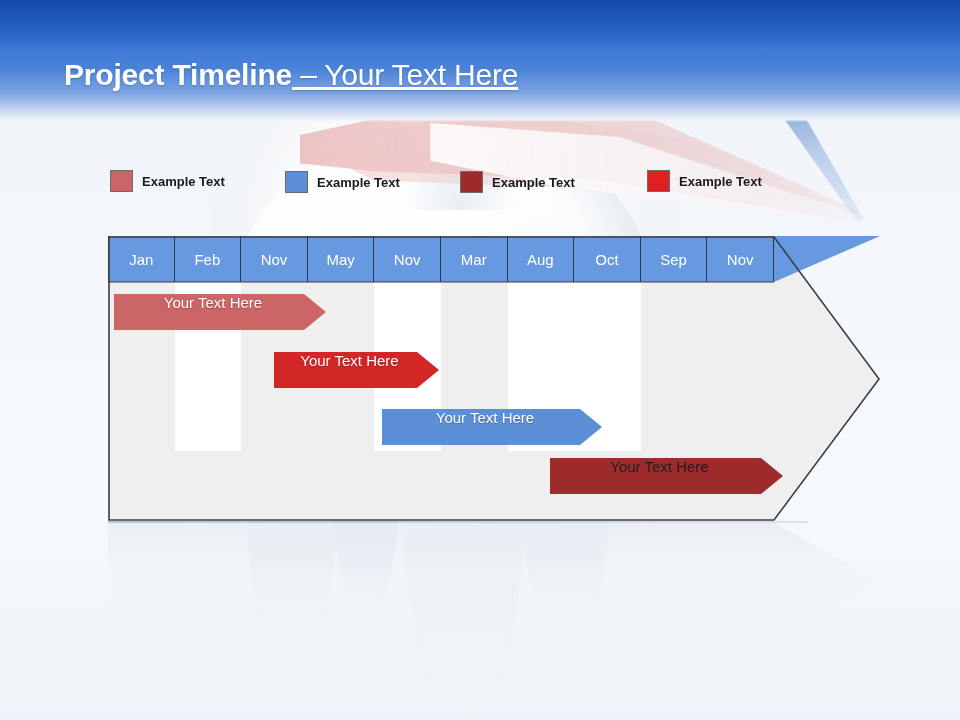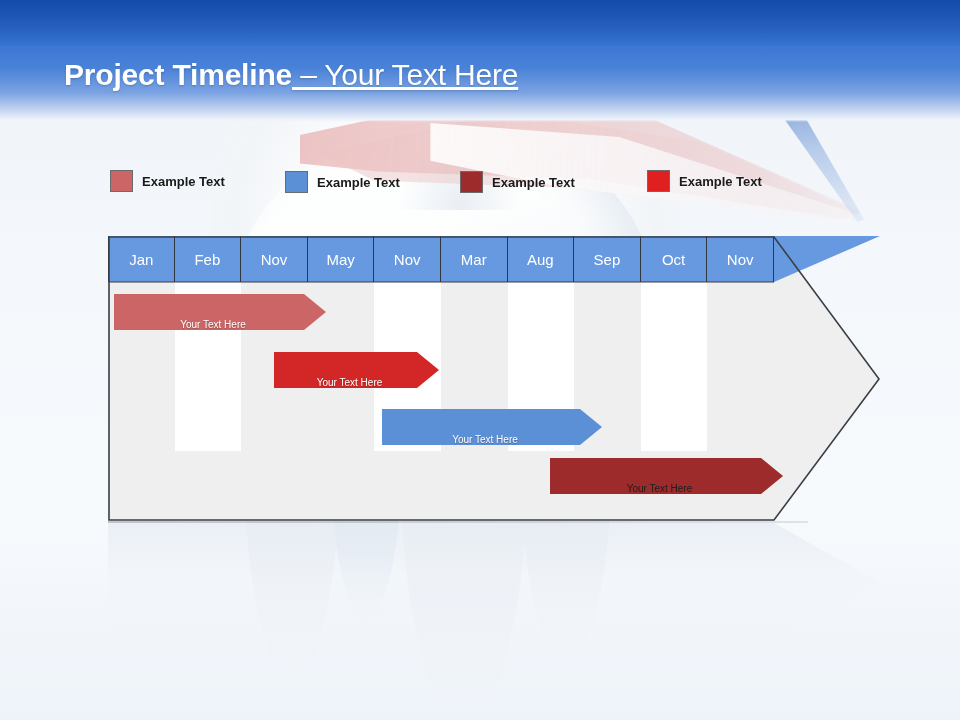--- a/index.html
+++ b/index.html
@@ -187,23 +187,23 @@
     width: 106px; height: 46px;
     background: #6699e0;
     clip-path: polygon(0 0, 100% 0, 0 100%);
   }
 
   
   .bar {
     position: absolute;
     height: 36px;
     display: flex;
-    align-items: flex-end;
+    align-items: flex-start;
     justify-content: center;
-    font-size: 10px;
+    font-size: 15px;
     white-space: nowrap;
   }
   .bar-shape {
     position: absolute;
     inset: 0;
     clip-path: polygon(0 0, calc(100% - 22px) 0, 100% 50%, calc(100% - 22px) 100%, 0 100%);
   }
   .bar-label {
     position: relative;
     z-index: 2;
@@ -288,25 +288,25 @@
         </div>
         <div class="col white">
           <div class="col-head">Nov</div>
         </div>
         <div class="col gray">
           <div class="col-head">Mar</div>
         </div>
         <div class="col white">
           <div class="col-head">Aug</div>
         </div>
-        <div class="col gray">
-          <div class="col-head">Sep</div>
-        </div>
         <div class="col white">
           <div class="col-head">Oct</div>
+        </div>
+        <div class="col gray">
+          <div class="col-head">Sep</div>
         </div>
         <div class="col gray">
           <div class="col-head">Nov</div>
         </div>
       </div>
     <div class="head-tail"></div>
     <div id="bars">
         <div class="bar light-text" style="left: 6px; top: 58px; width: 212px;">
           <div class="bar-shape" style="background: rgb(204, 102, 102);"></div>
           <span class="bar-label">Your  Text Here</span>

